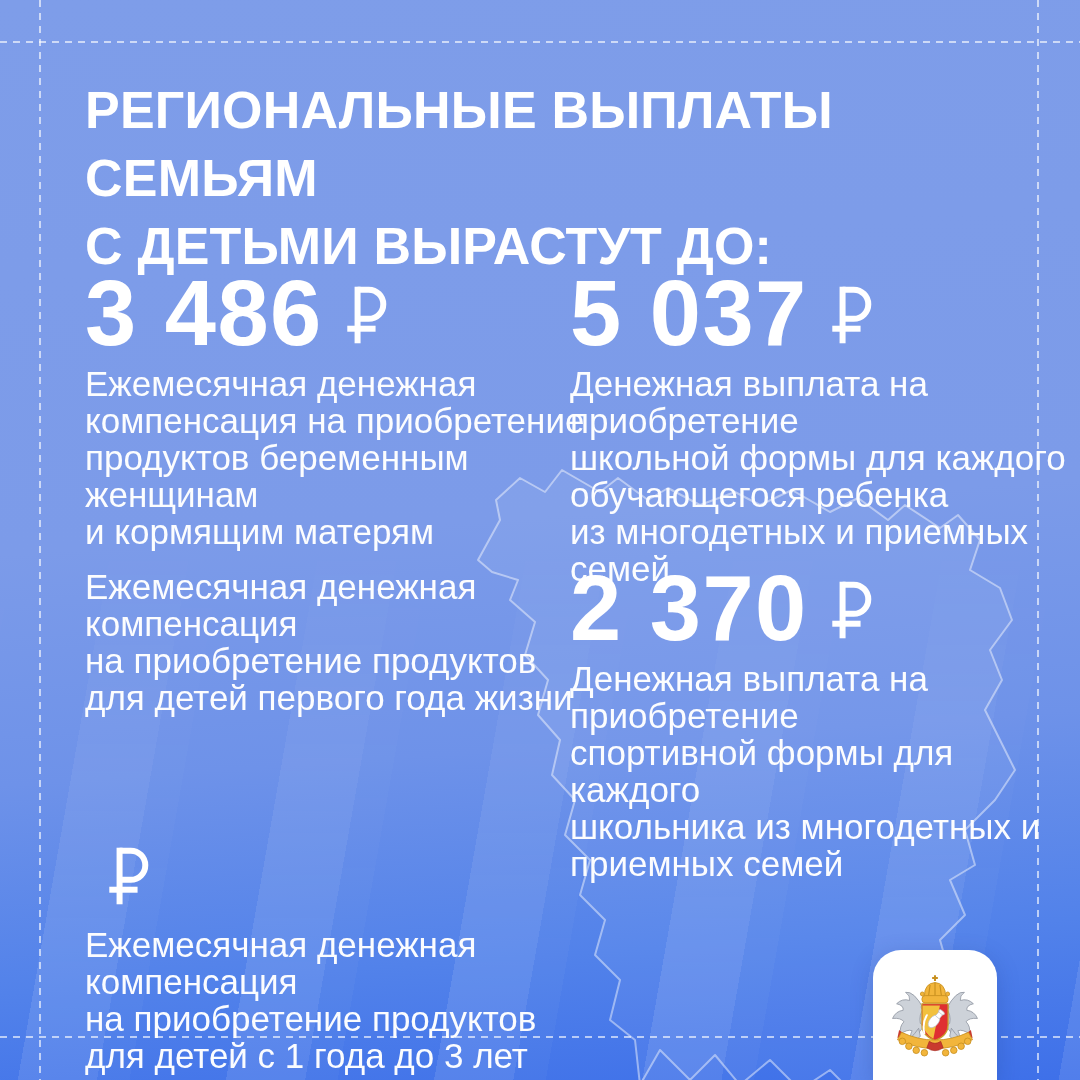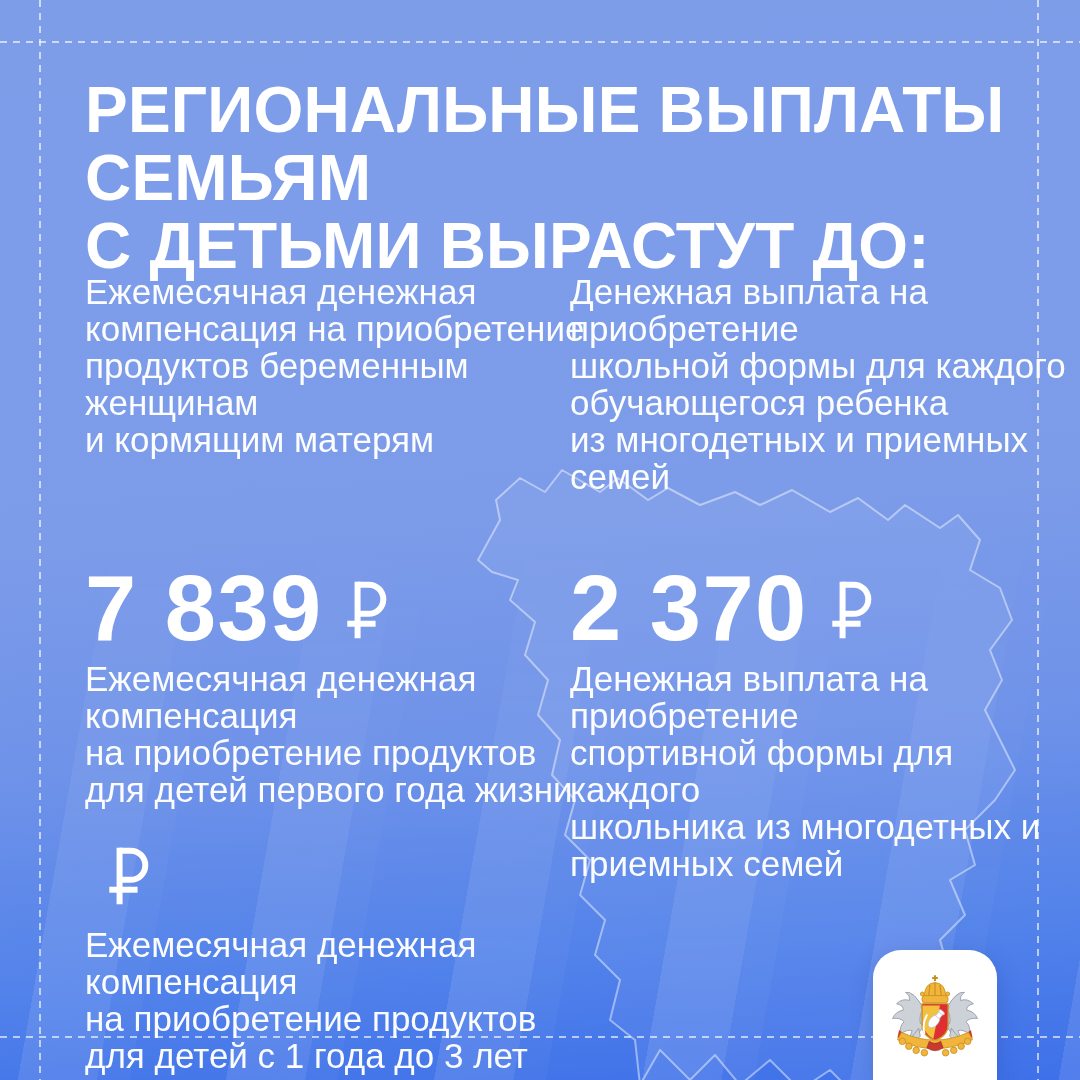--- a/index.html
+++ b/index.html
@@ -56,21 +56,21 @@
   .guide-left   { left: 39px; }
   .guide-right  { left: 1037px; }
 
   .title {
     position: absolute;
     left: 85px;
     top: 76px;
     z-index: 3;
     margin: 0;
     width: 950px;
-    font-size: 64px;
+    font-size: 52px;
     line-height: 68px;
     font-weight: 700;
     letter-spacing: 0.2px;
     white-space: pre-line;
   }
 
   .benefit { position: absolute; z-index: 3; width: 500px; }
   .b1 { left: 85px;  top: 267px; }
   .b2 { left: 570px; top: 267px; }
   .b3 { left: 85px;  top: 562px; }
@@ -132,46 +132,58 @@
 
   <div class="guide guide-h guide-top"></div>
   <div class="guide guide-h guide-bottom"></div>
   <div class="guide guide-v guide-left"></div>
   <div class="guide guide-v guide-right"></div>
 
   <h1 class="title">РЕГИОНАЛЬНЫЕ ВЫПЛАТЫ СЕМЬЯМ
 С ДЕТЬМИ ВЫРАСТУТ ДО:</h1>
 
   <section class="benefit b1">
+    <div class="amount-row">
+      <span class="amount">3 486</span>
+      <span class="ruble">
+        <svg width="48" height="64" viewBox="0 0 56 70" aria-hidden="true">
+          <g fill="none" stroke="#ffffff" stroke-width="7">
+            <path d="M17 2 V68"></path>
+            <path d="M17 5.5 H30 a17 17 0 0 1 0 34 H17"></path>
+            <path d="M5 51 H38"></path>
+          </g>
+        </svg>
+      </span>
+    </div>
     <p class="desc">Ежемесячная денежная
 компенсация на приобретение
 продуктов беременным женщинам
 и кормящим матерям</p>
   </section>
 
   <section class="benefit b2">
+    <div class="amount-row">
+      <span class="amount">5 037</span>
+      <span class="ruble">
+        <svg width="48" height="64" viewBox="0 0 56 70" aria-hidden="true">
+          <g fill="none" stroke="#ffffff" stroke-width="7">
+            <path d="M17 2 V68"></path>
+            <path d="M17 5.5 H30 a17 17 0 0 1 0 34 H17"></path>
+            <path d="M5 51 H38"></path>
+          </g>
+        </svg>
+      </span>
+    </div>
     <p class="desc">Денежная выплата на приобретение
 школьной формы для каждого
 обучающегося ребенка
 из многодетных и приемных семей</p>
   </section>
 
   <section class="benefit b3">
-    <div class="amount-row">
-      <span class="amount">7 839</span>
-      <span class="ruble">
-        <svg width="48" height="64" viewBox="0 0 56 70" aria-hidden="true">
-          <g fill="none" stroke="#ffffff" stroke-width="7">
-            <path d="M17 2 V68"></path>
-            <path d="M17 5.5 H30 a17 17 0 0 1 0 34 H17"></path>
-            <path d="M5 51 H38"></path>
-          </g>
-        </svg>
-      </span>
-    </div>
     <p class="desc">Ежемесячная денежная компенсация
 на приобретение продуктов
 для детей первого года жизни</p>
   </section>
 
   <section class="benefit b4">
     <div class="amount-row">
       <span class="amount">2 370</span>
       <span class="ruble">
         <svg width="48" height="64" viewBox="0 0 56 70" aria-hidden="true">

